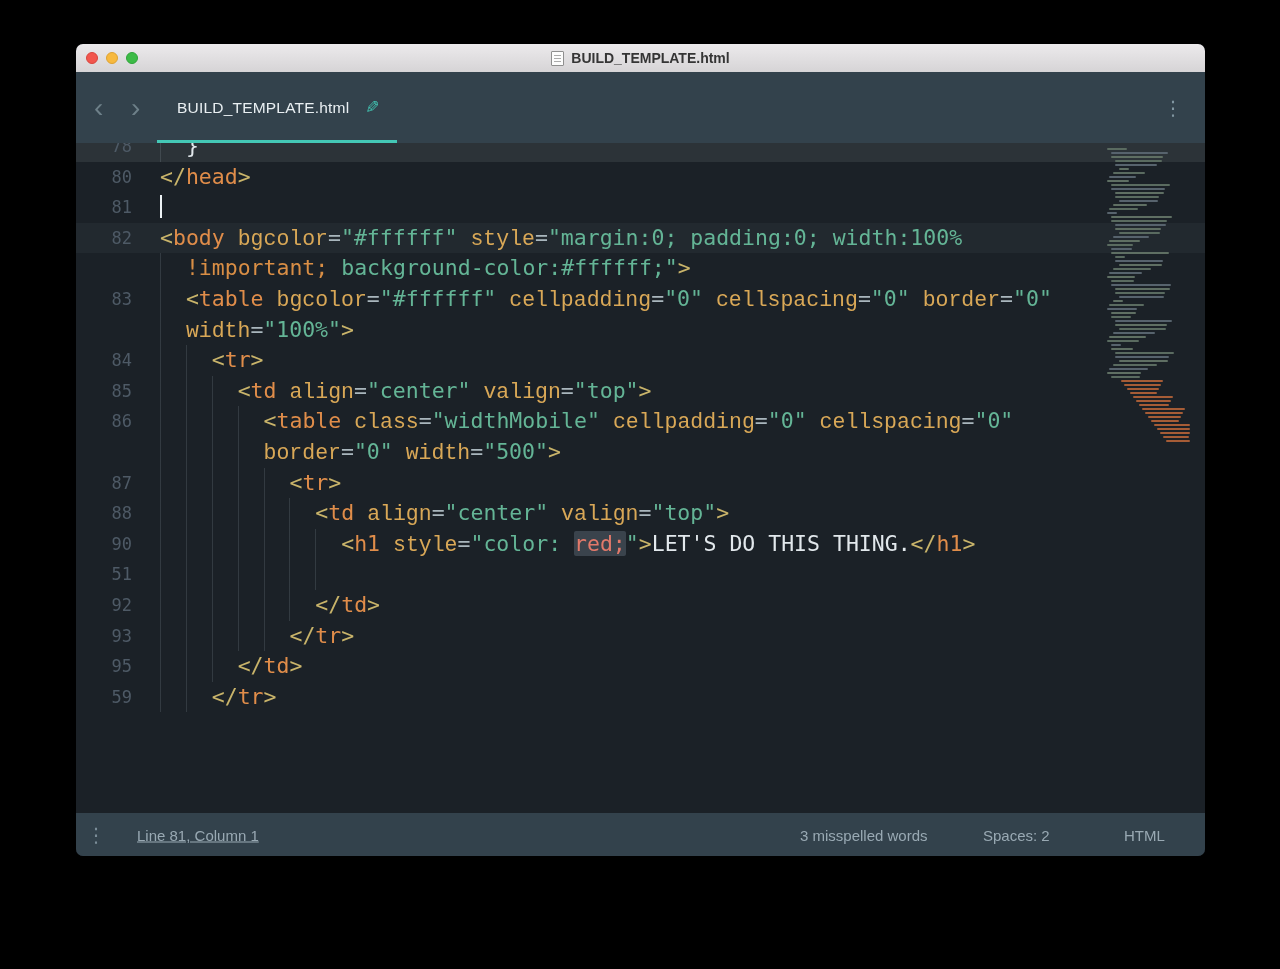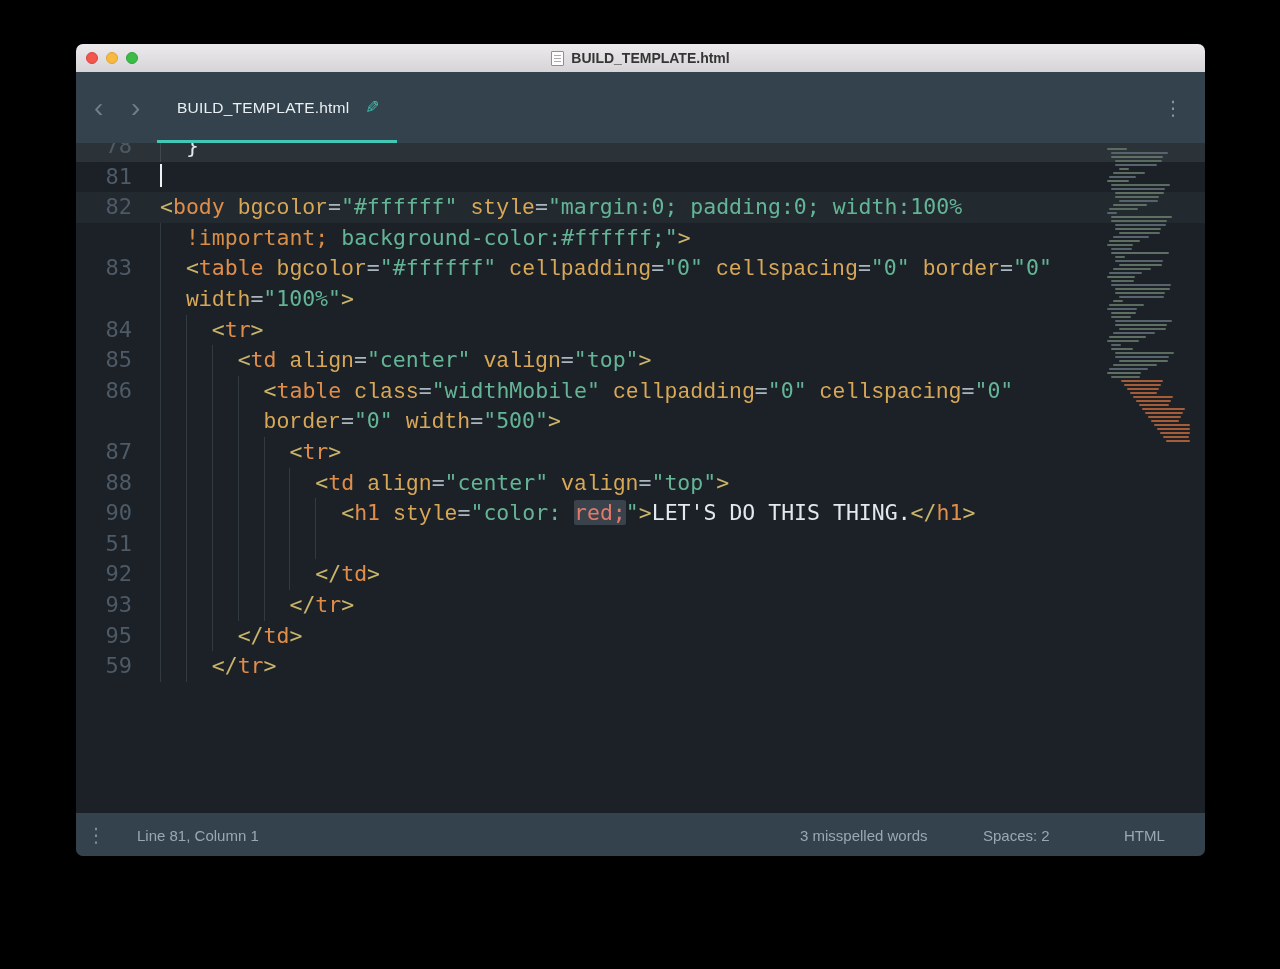--- a/index.html
+++ b/index.html
@@ -42,21 +42,21 @@
   .header .kebab{position:absolute;right:22px;top:0;height:100%;display:flex;align-items:center;}
   
   .editor{
     position:absolute;top:99px;left:0;width:100%;height:670px;background:#1b2127;overflow:hidden;
     font-family:"DejaVu Sans Mono",monospace;font-size:21.5px;
   }
   .code{position:absolute;top:-12px;left:0;width:100%;}
   .line{display:flex;height:30.6px;line-height:30.6px;white-space:pre;}
   .line.hl{background:rgba(235,243,248,.085);}
   .line.hl2{background:rgba(235,243,248,.04);}
-  .gut{flex:0 0 56px;width:56px;text-align:right;color:#4e5a66;font-size:22px;}
+  .gut{flex:0 0 56px;width:56px;text-align:right;color:#4e5a66;font-size:17px;}
   .src{padding-left:28px;color:#ccd3d9;}
   .indent{
     display:inline-block;height:30.6px;vertical-align:top;
     background-image:repeating-linear-gradient(to right, rgba(173,190,200,.16) 0 1px, transparent 1px 2ch);
   }
   .caret{display:inline-block;width:2px;height:23px;background:#edf2f5;vertical-align:middle;margin-top:-4px;}
   .tk-p{color:#c9b46a;}
   .tk-t{color:#e08d4a;}
   .tk-a{color:#d9a857;font-family:Liberation Mono, monospace;}
   .tk-o{color:#a9b6bd;}
@@ -68,21 +68,21 @@
   
   .minimap{position:absolute;top:5px;right:15px;width:83px;}
   .mm{height:2px;margin-bottom:2px;border-radius:1px;}
   
   .statusbar{
     position:absolute;bottom:0;left:0;width:100%;height:43px;background:#33424c;
     color:#99a9b3;font-size:15px;
   }
   .statusbar .item{position:absolute;top:50%;transform:translateY(-50%);white-space:nowrap;}
   .statusbar .kebab{left:10px;color:#7b8d98;}
-  .sb-pos{left:61px;}
+  .sb-pos{left:61px;text-decoration:underline;}
   .sb-misspell{left:724px;}
   .sb-spaces{left:907px;}
   .sb-mode{left:1048px;}
 </style>
 </head>
 <body>
 
 <div class="window">
 
   <div class="titlebar">
@@ -104,20 +104,21 @@
       <span>BUILD_TEMPLATE.html</span>
       <span class="pencil">✎</span>
       <div class="tab-underline"></div>
     </div>
     <span class="kebab">⋮</span>
   </div>
 
   <div class="editor">
     <div class="code">
         <div class="line hl"><span class="gut">78</span><span class="src"><span class="indent" style="width: 2ch;"></span><span class="tk-w">}</span></span></div>
+        <div class="line"><span class="gut">80</span><span class="src"><span class="tk-p">&lt;/</span><span class="tk-t">head</span><span class="tk-p">&gt;</span></span></div>
         <div class="line"><span class="gut">81</span><span class="src"><span class="caret"></span></span></div>
         <div class="line hl2"><span class="gut">82</span><span class="src"><span class="tk-p">&lt;</span><span class="tk-t">body</span><span class="tk-sp"> </span><span class="tk-a">bgcolor</span><span class="tk-o">=</span><span class="tk-s">"#ffffff"</span><span class="tk-sp"> </span><span class="tk-a">style</span><span class="tk-o">=</span><span class="tk-s">"margin:0; padding:0; width:100%</span></span></div>
         <div class="line"><span class="gut"></span><span class="src"><span class="indent" style="width: 2ch;"></span><span class="tk-i">!important;</span><span class="tk-s"> background-color:#ffffff;"</span><span class="tk-p">&gt;</span></span></div>
         <div class="line"><span class="gut">83</span><span class="src"><span class="indent" style="width: 2ch;"></span><span class="tk-p">&lt;</span><span class="tk-t">table</span><span class="tk-sp"> </span><span class="tk-a">bgcolor</span><span class="tk-o">=</span><span class="tk-s">"#ffffff"</span><span class="tk-sp"> </span><span class="tk-a">cellpadding</span><span class="tk-o">=</span><span class="tk-s">"0"</span><span class="tk-sp"> </span><span class="tk-a">cellspacing</span><span class="tk-o">=</span><span class="tk-s">"0"</span><span class="tk-sp"> </span><span class="tk-a">border</span><span class="tk-o">=</span><span class="tk-s">"0"</span></span></div>
         <div class="line"><span class="gut"></span><span class="src"><span class="indent" style="width: 2ch;"></span><span class="tk-a">width</span><span class="tk-o">=</span><span class="tk-s">"100%"</span><span class="tk-p">&gt;</span></span></div>
         <div class="line"><span class="gut">84</span><span class="src"><span class="indent" style="width: 4ch;"></span><span class="tk-p">&lt;</span><span class="tk-t">tr</span><span class="tk-p">&gt;</span></span></div>
         <div class="line"><span class="gut">85</span><span class="src"><span class="indent" style="width: 6ch;"></span><span class="tk-p">&lt;</span><span class="tk-t">td</span><span class="tk-sp"> </span><span class="tk-a">align</span><span class="tk-o">=</span><span class="tk-s">"center"</span><span class="tk-sp"> </span><span class="tk-a">valign</span><span class="tk-o">=</span><span class="tk-s">"top"</span><span class="tk-p">&gt;</span></span></div>
         <div class="line"><span class="gut">86</span><span class="src"><span class="indent" style="width: 8ch;"></span><span class="tk-p">&lt;</span><span class="tk-t">table</span><span class="tk-sp"> </span><span class="tk-a">class</span><span class="tk-o">=</span><span class="tk-s">"widthMobile"</span><span class="tk-sp"> </span><span class="tk-a">cellpadding</span><span class="tk-o">=</span><span class="tk-s">"0"</span><span class="tk-sp"> </span><span class="tk-a">cellspacing</span><span class="tk-o">=</span><span class="tk-s">"0"</span></span></div>
         <div class="line"><span class="gut"></span><span class="src"><span class="indent" style="width: 8ch;"></span><span class="tk-a">border</span><span class="tk-o">=</span><span class="tk-s">"0"</span><span class="tk-sp"> </span><span class="tk-a">width</span><span class="tk-o">=</span><span class="tk-s">"500"</span><span class="tk-p">&gt;</span></span></div>
         <div class="line"><span class="gut">87</span><span class="src"><span class="indent" style="width: 10ch;"></span><span class="tk-p">&lt;</span><span class="tk-t">tr</span><span class="tk-p">&gt;</span></span></div>

